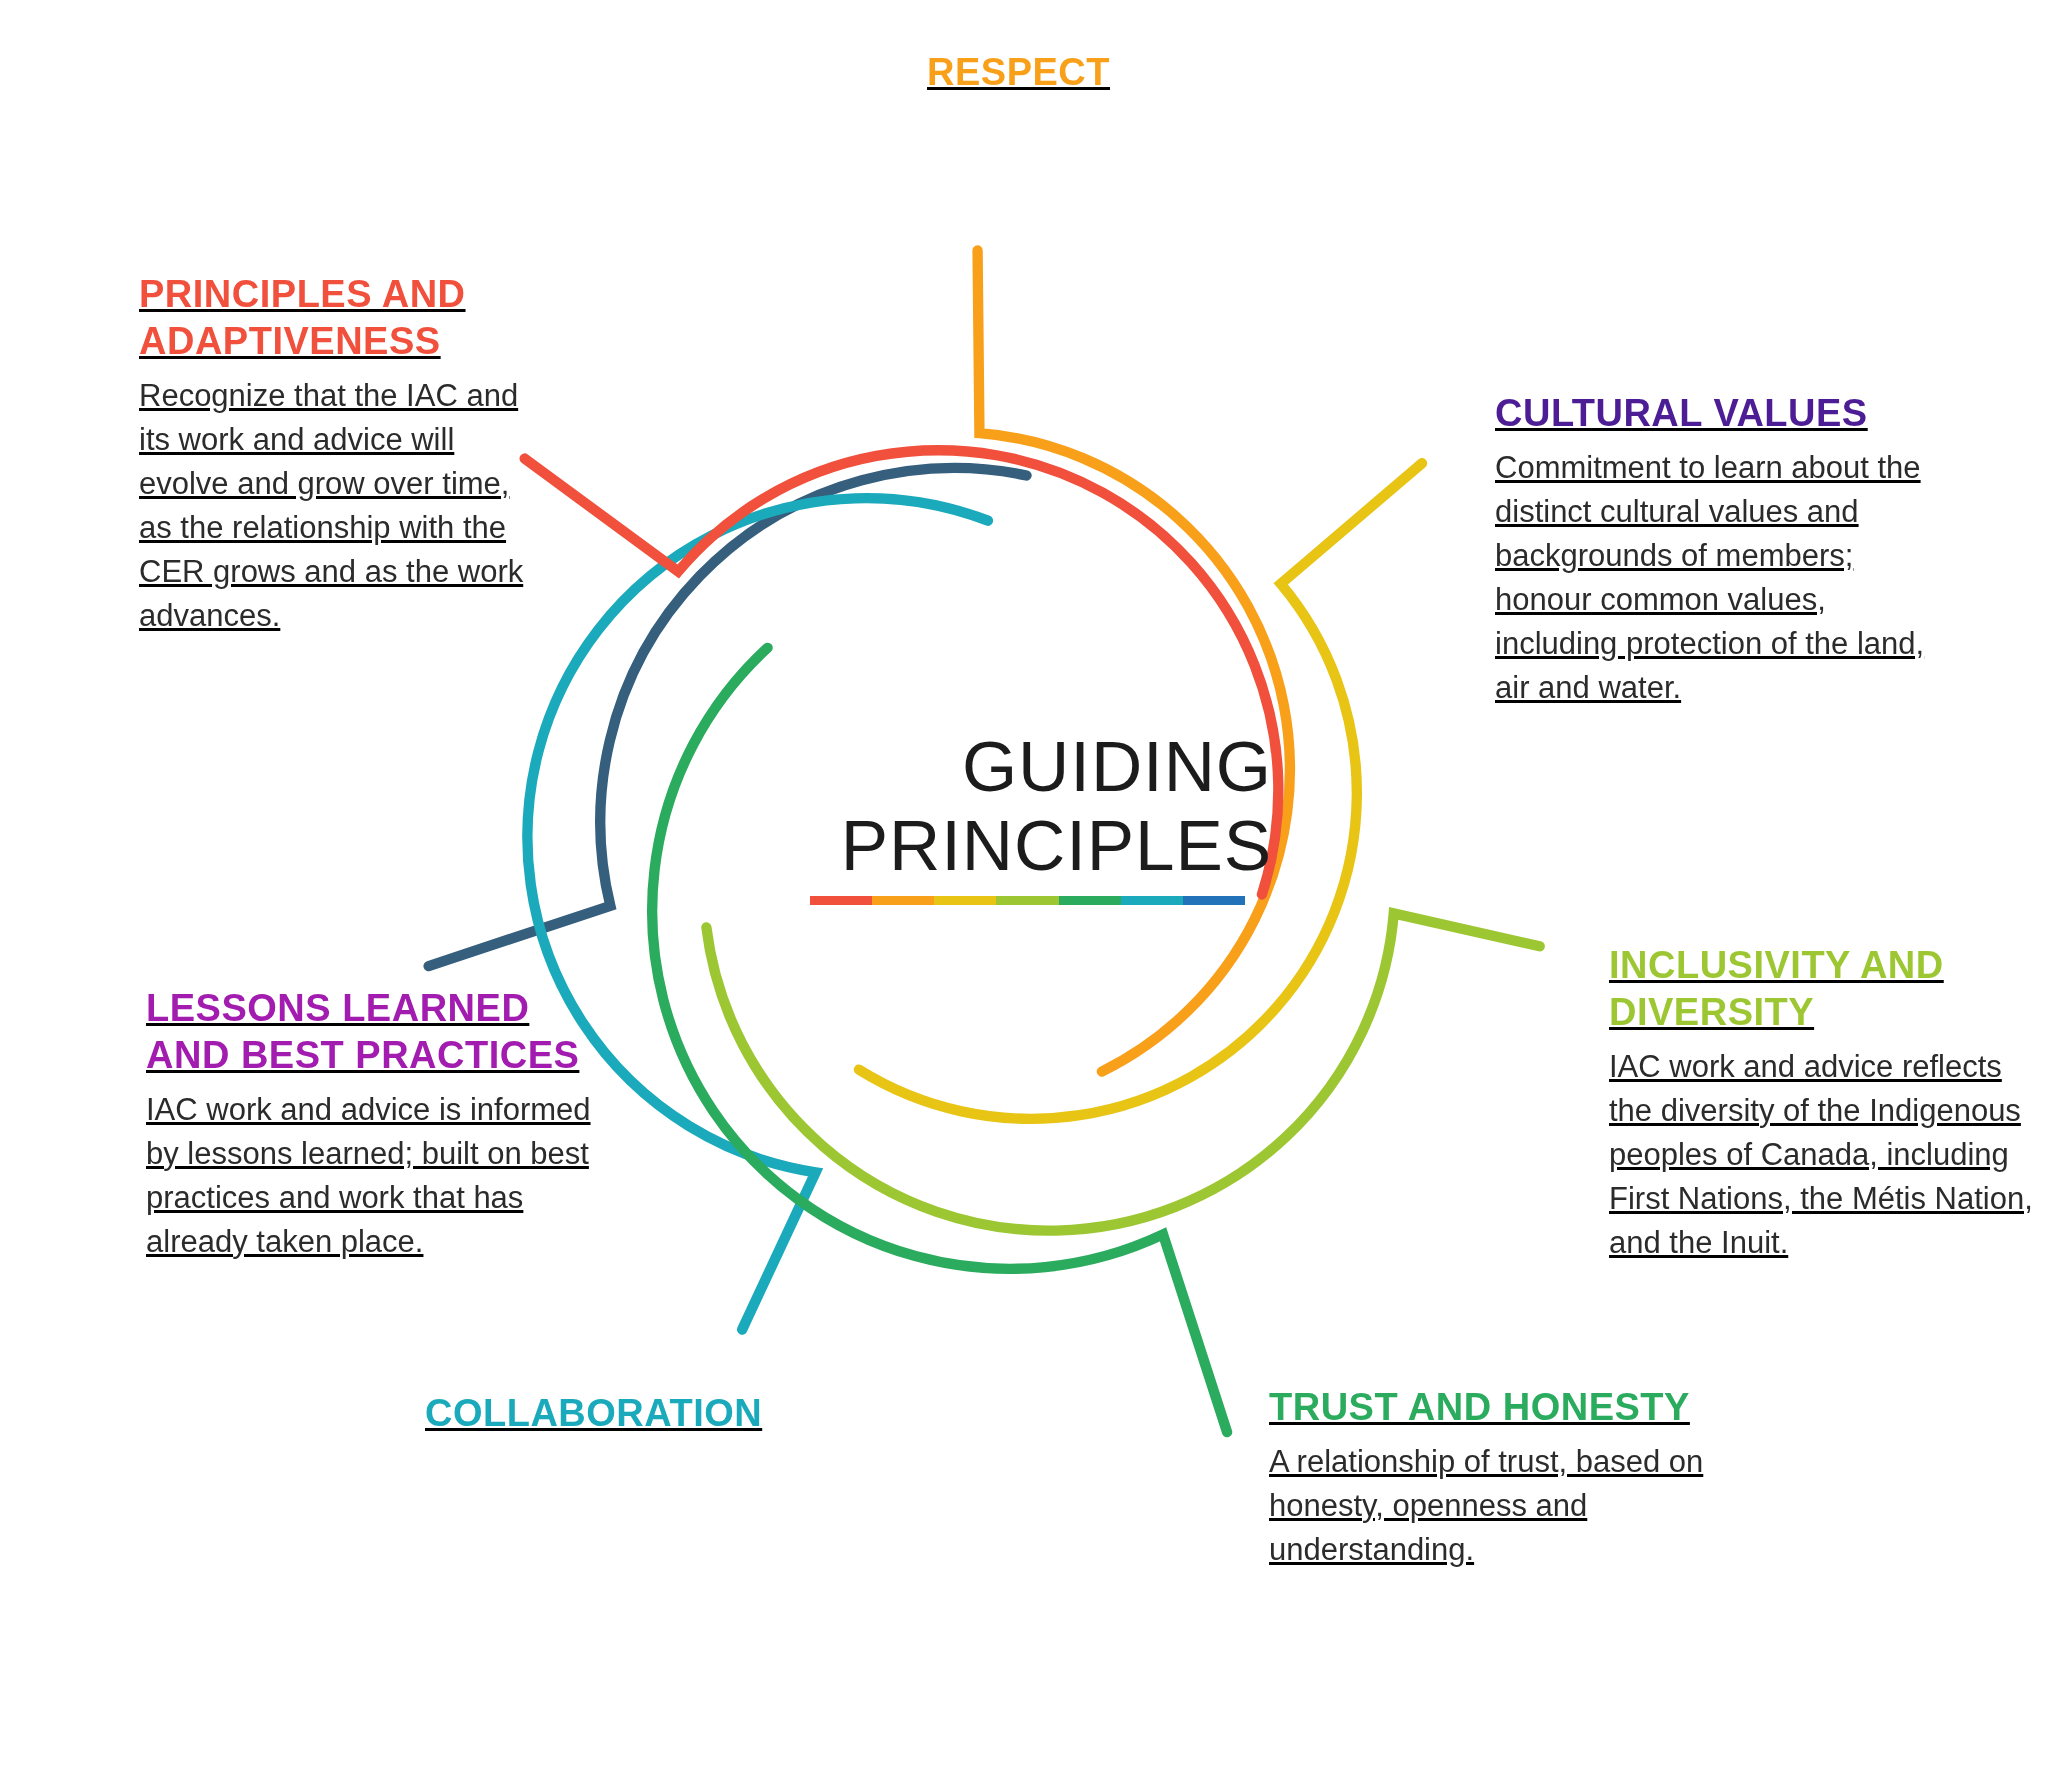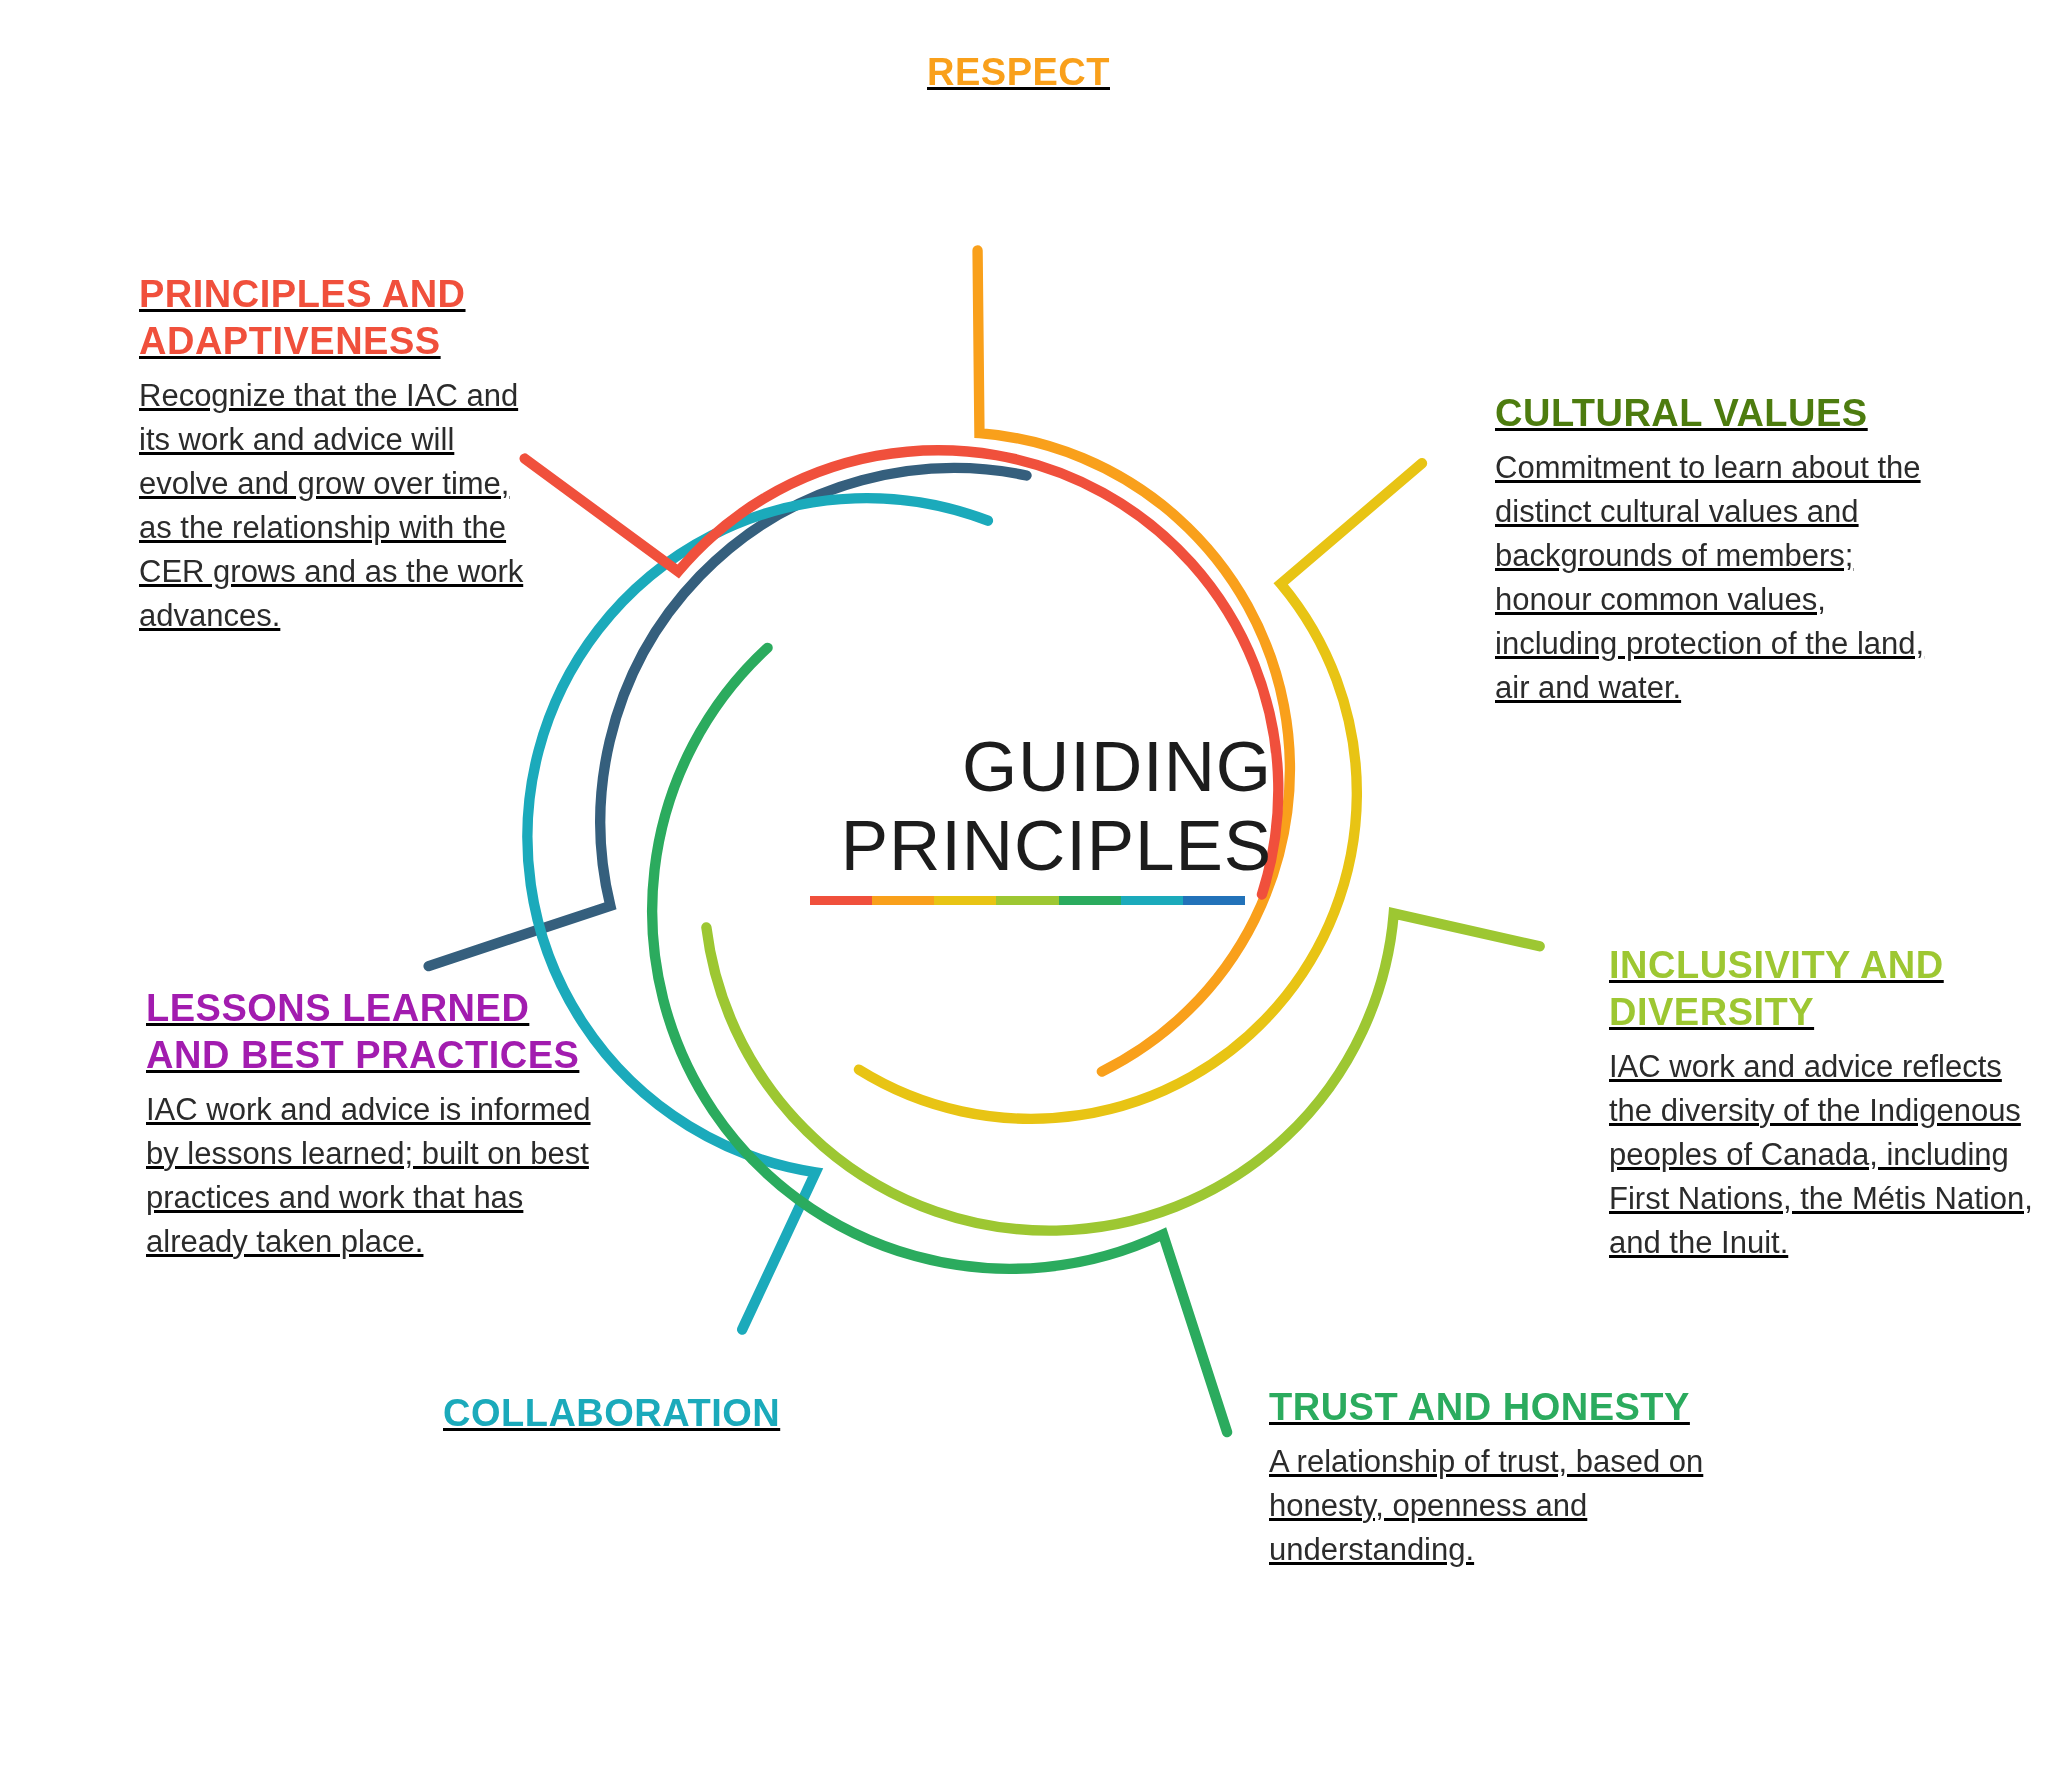--- a/index.html
+++ b/index.html
@@ -72,21 +72,21 @@
   .title-underline span {
     flex: 1 1 0;
     height: 100%;
   }
   
   .p-respect        { left: 927px;  top: 49px;   width: 461px; }
   .p-flexibility    { left: 139px;  top: 271px;  width: 414px; }
   .p-cultural       { left: 1495px; top: 390px;  width: 452px; }
   .p-inclusivity    { left: 1601px; top: 942px; width: 433px; margin-left: 8px; }
   .p-lessons        { left: 146px;  top: 985px; width: 461px; }
-  .p-collaboration  { left: 443px;  top: 1390px; width: 527px; }
+  .p-collaboration  { left: 425px;  top: 1390px; width: 527px; }
   .p-trust          { left: 1269px; top: 1384px; width: 452px; }
 </style>
 </head>
 <body>
 
 <div id="canvas">
 
   <svg class="spiral" width="2070" height="1773" viewBox="0 0 2198 1883">
     <path d="M 455 1026 L 648 962 A 376 376 0 0 1 1090 505" stroke="#355F7D"></path>
     <path d="M 788 1412 L 866 1245 A 360 360 0 1 1 1049 553" stroke="#1BAABB"></path>
@@ -109,21 +109,21 @@
       <span style="background: rgb(43, 171, 94);"></span>
       <span style="background: rgb(27, 170, 187);"></span>
       <span style="background: rgb(34, 114, 185);"></span>
     </div>
 
   <div class="principle p-respect">
     <div class="p-heading" style="color: rgb(249, 160, 27);">RESPECT</div>
   </div>
 
   <div class="principle p-cultural">
-    <div class="p-heading" style="color: #4d7c0f;">CULTURAL VALUES</div>
+    <div class="p-heading" style="color: #4c1d95;">CULTURAL VALUES</div>
     <div class="p-body">Commitment to learn about the
 distinct cultural values and
 backgrounds of members;
 honour common values,
 including protection of the land,
 air and water.</div>
   </div>
 
   <div class="principle p-inclusivity">
     <div class="p-heading" style="color: rgb(157, 199, 50);">INCLUSIVITY AND

